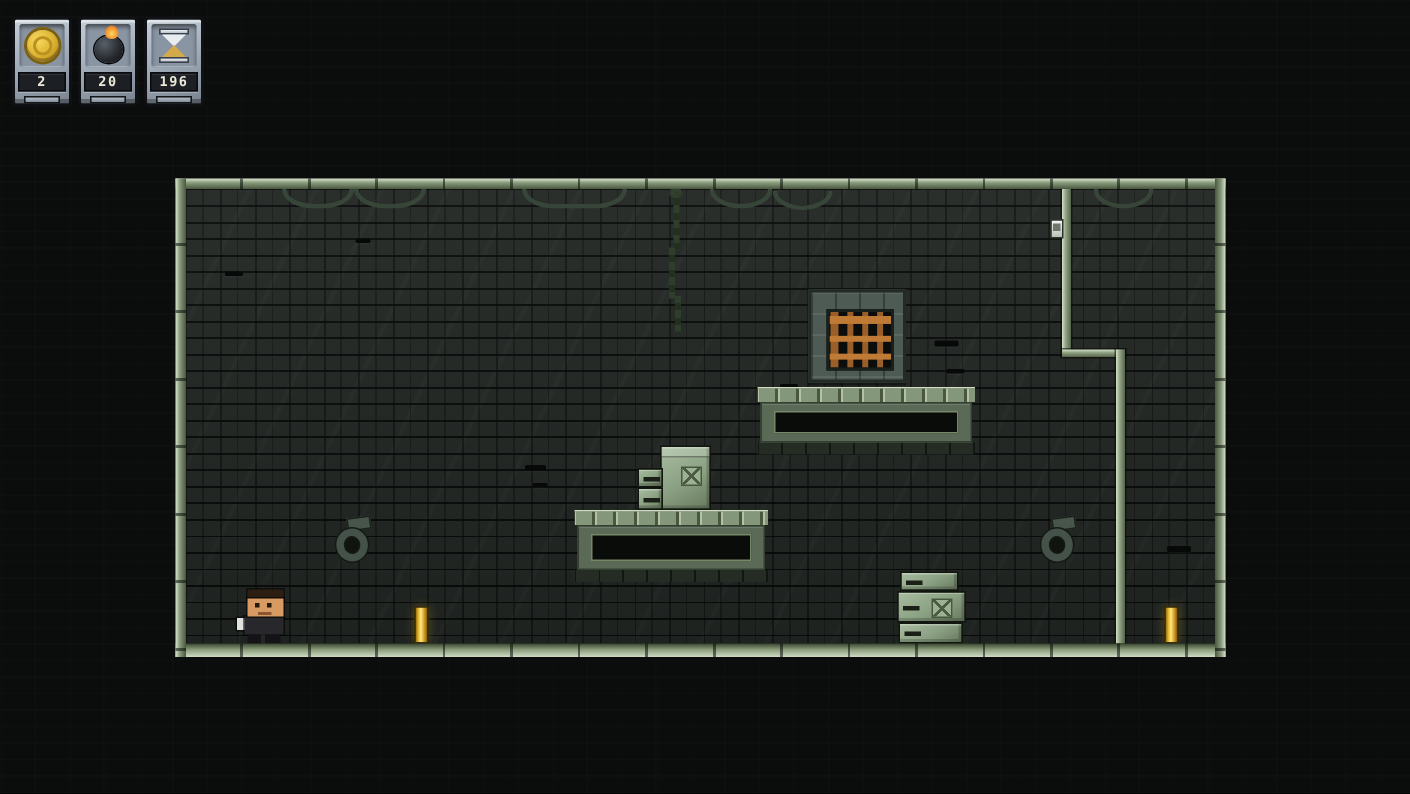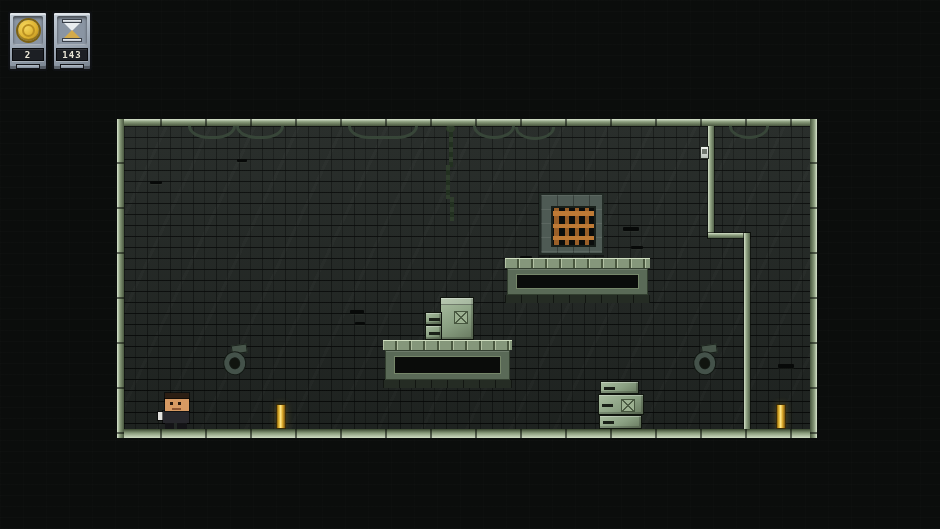--- a/index.html
+++ b/index.html
@@ -184,28 +184,39 @@
         <div class="coin-icon">
           <div class="coin-inner"></div>
         </div>
       </div>
       <div class="badge-strip">2</div>
       <div class="badge-foot"></div>
     </div>
     <div class="badge">
       <div class="badge-stone"></div>
       <div class="badge-recess">
+        <div class="bomb-icon">
+          <div class="bomb-fuse"></div>
+          <div class="bomb-spark"></div>
+        </div>
+      </div>
+      <div class="badge-strip">20</div>
+      <div class="badge-foot"></div>
+    </div>
+    <div class="badge">
+      <div class="badge-stone"></div>
+      <div class="badge-recess">
         <div class="hourglass-icon">
           <div class="hg-top"></div>
           <div class="hg-glass-top"></div>
           <div class="hg-glass-bottom"></div>
           <div class="hg-bottom"></div>
         </div>
       </div>
-      <div class="badge-strip">143</div>
+      <div class="badge-strip">196</div>
       <div class="badge-foot"></div>
     </div>
   </div>
 
   <div class="room">
     <div class="wall"></div>
 
     <div class="chain-swag" style="left:71px; top:7px; width:48px;"></div>
     <div class="chain-swag" style="left:119px; top:7px; width:48px;"></div>
     <div class="chain-swag" style="left:231px; top:7px; width:70px;"></div>

